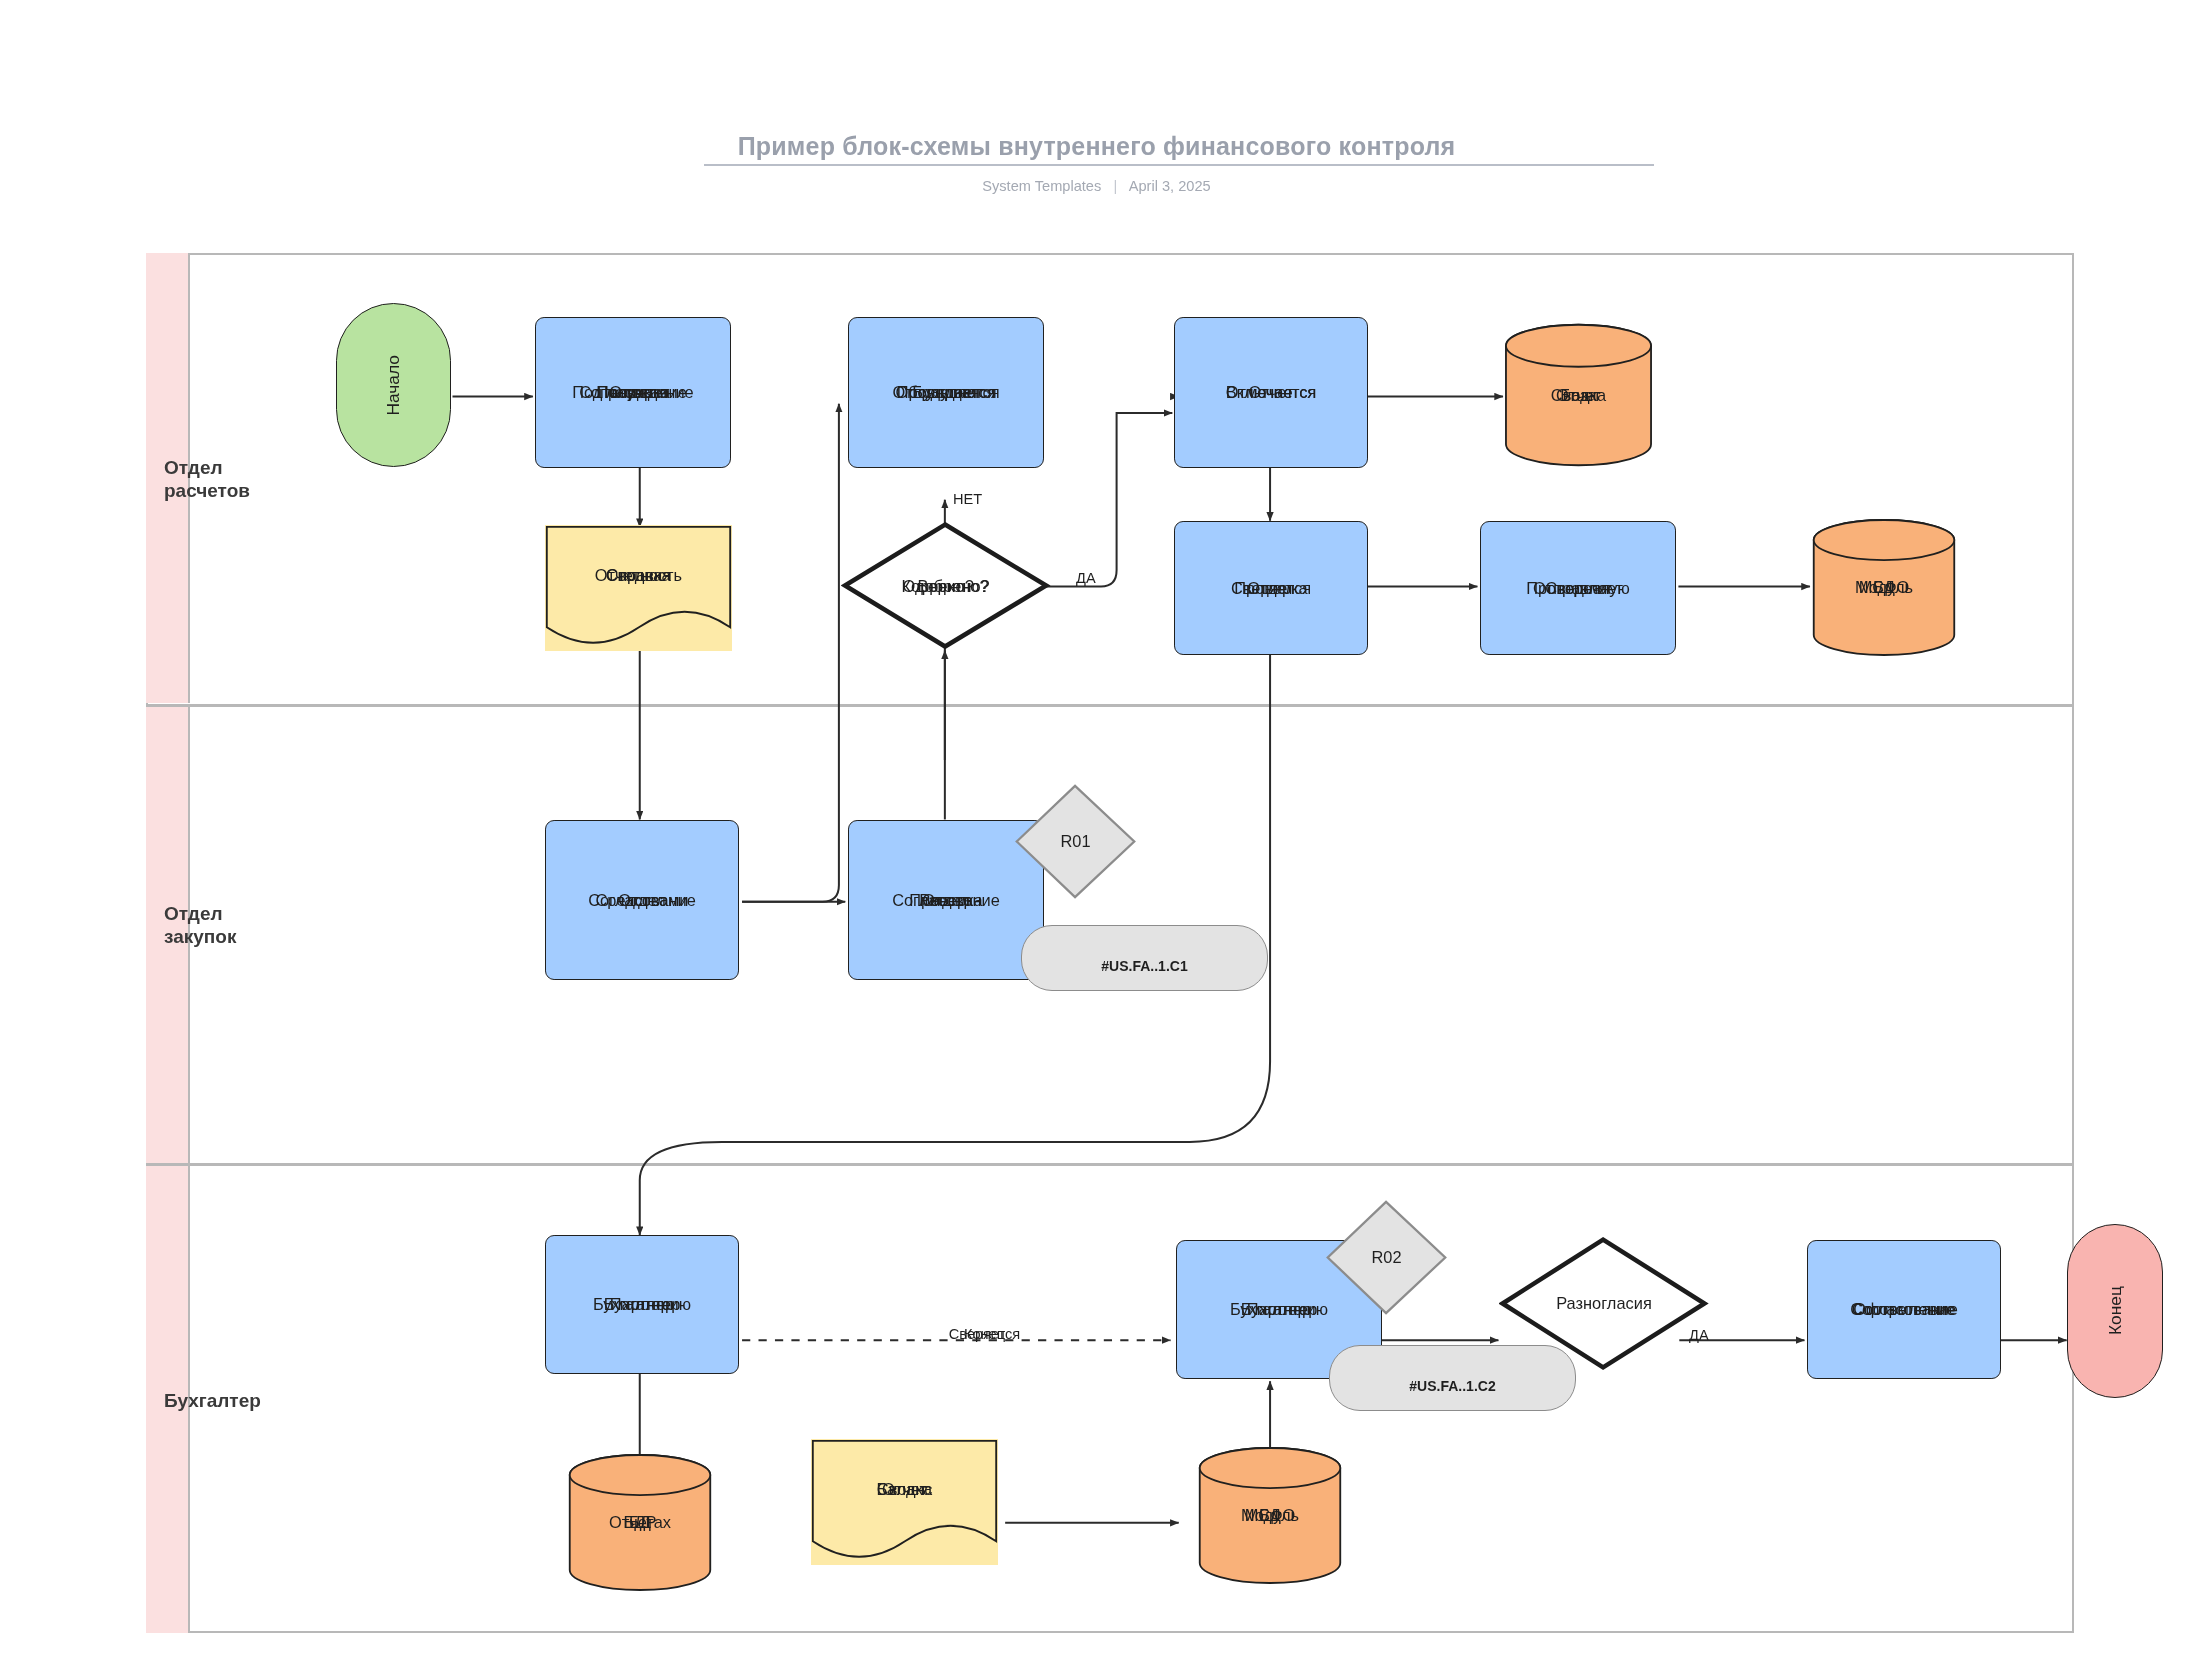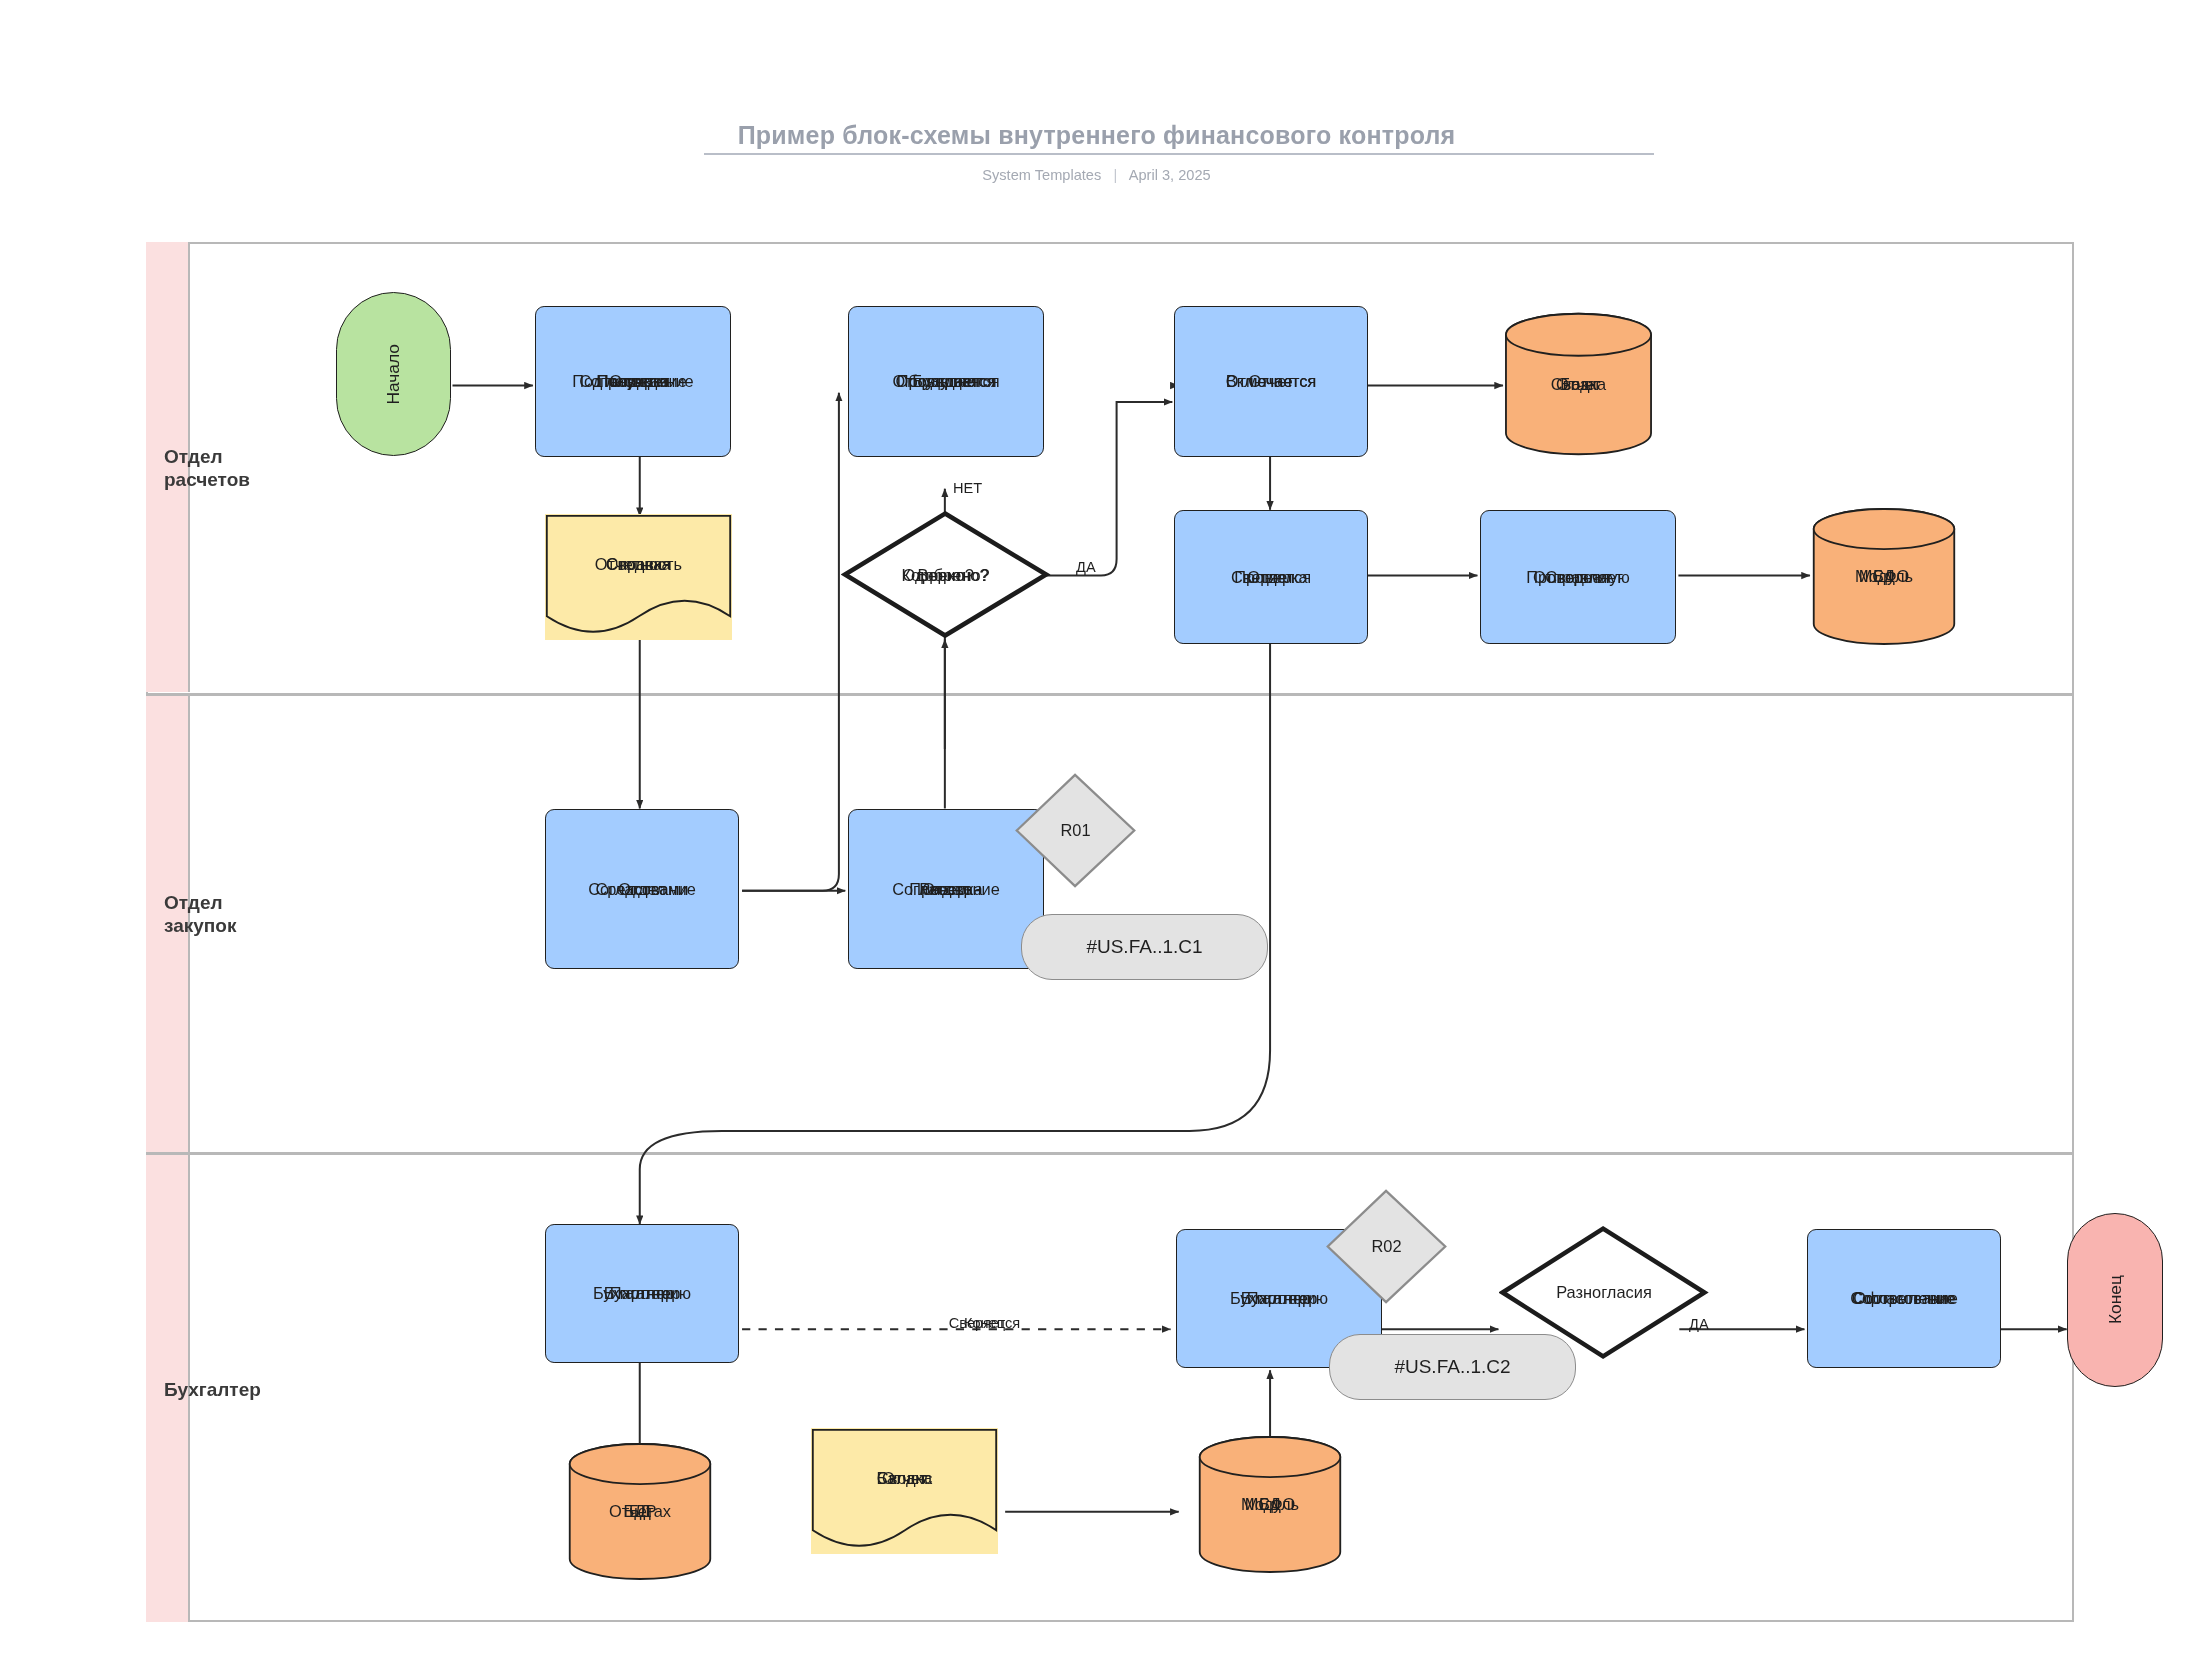--- a/index.html
+++ b/index.html
@@ -3,21 +3,21 @@
 <meta charset="utf-8">
 <style>
   html,body{margin:0;padding:0;background:#ffffff;}
   body{
     width:2193px;height:1679px;
     font-family:"Liberation Sans","DejaVu Sans",sans-serif;
     color:#3d3d3d;
     position:relative;
     overflow:hidden;
   }
-  #stage{position:absolute;left:0;top:0;width:2193px;height:1326px;border-radius:32px;}
+  #stage{position:absolute;left:0;top:11px;width:2193px;height:1326px;border-radius:32px;}
 
   
   .doc-title{
     position:absolute;left:0;top:121px;width:2193px;
     text-align:center;
     font-size:25px;font-weight:bold;color:#9aa0ac;
     letter-spacing:0.2px;
   }
   .title-rule{
     position:absolute;left:704px;top:153px;width:950px;height:1.8px;
@@ -64,21 +64,21 @@
   }
   .doc-shape{background:#fdeaa8;}
   .db-shape{}
 
   .lbl{
     position:absolute;left:0;top:0;width:100%;height:100%;
     display:flex;align-items:center;justify-content:center;
     font-size:16.4px;color:#1f1f1f;text-align:center;
     pointer-events:none;white-space:nowrap;
   }
-  .lbl.bold{font-weight:normal;font-size:19px;}
+  .lbl.bold{font-weight:bold;font-size:14px;margin-top:8px;}
   
   .stack{position:relative;display:inline-block;height:1em;line-height:1;}
   .stack > span{
     position:absolute;left:50%;top:0;transform:translateX(-50%);
     white-space:nowrap;
   }
   .vert{writing-mode:vertical-rl;transform:rotate(180deg);font-size:17.4px;}
 
   .edge-lbl{
     position:absolute;font-size:14.6px;color:#1f1f1f;white-space:nowrap;

